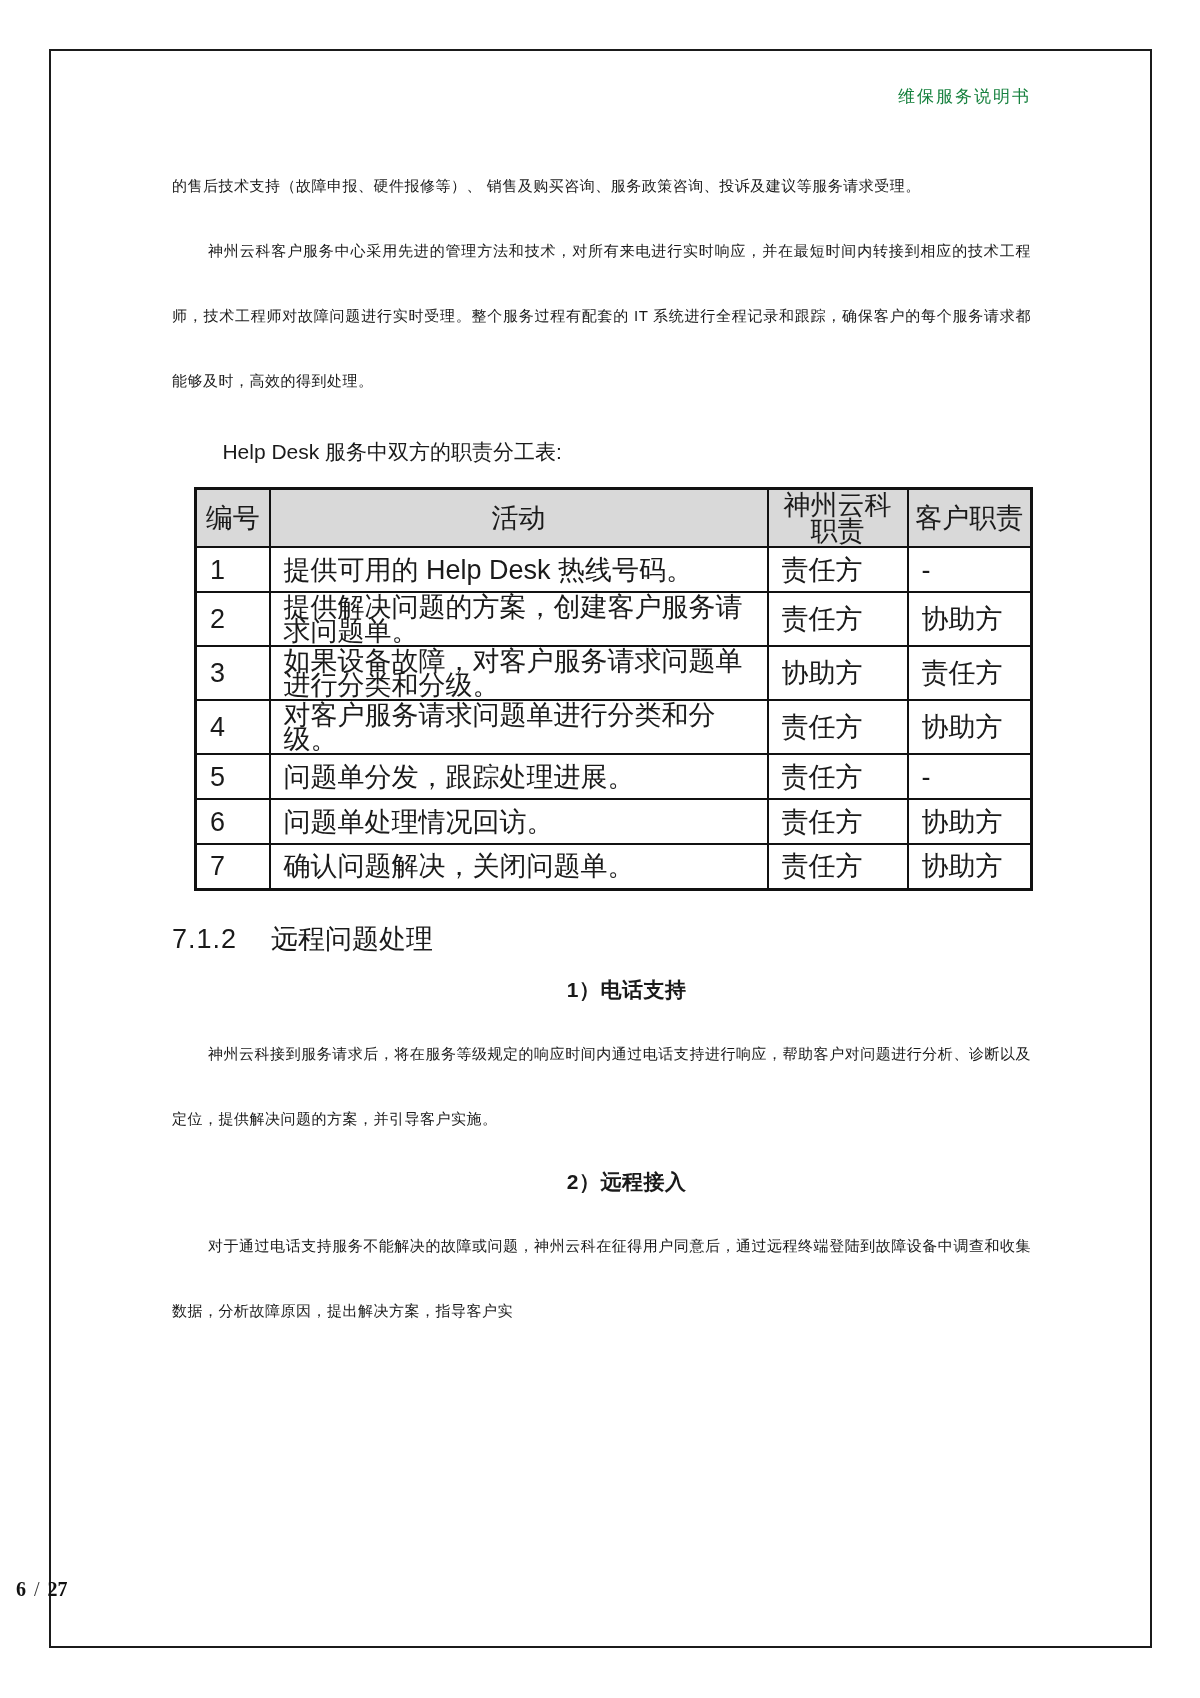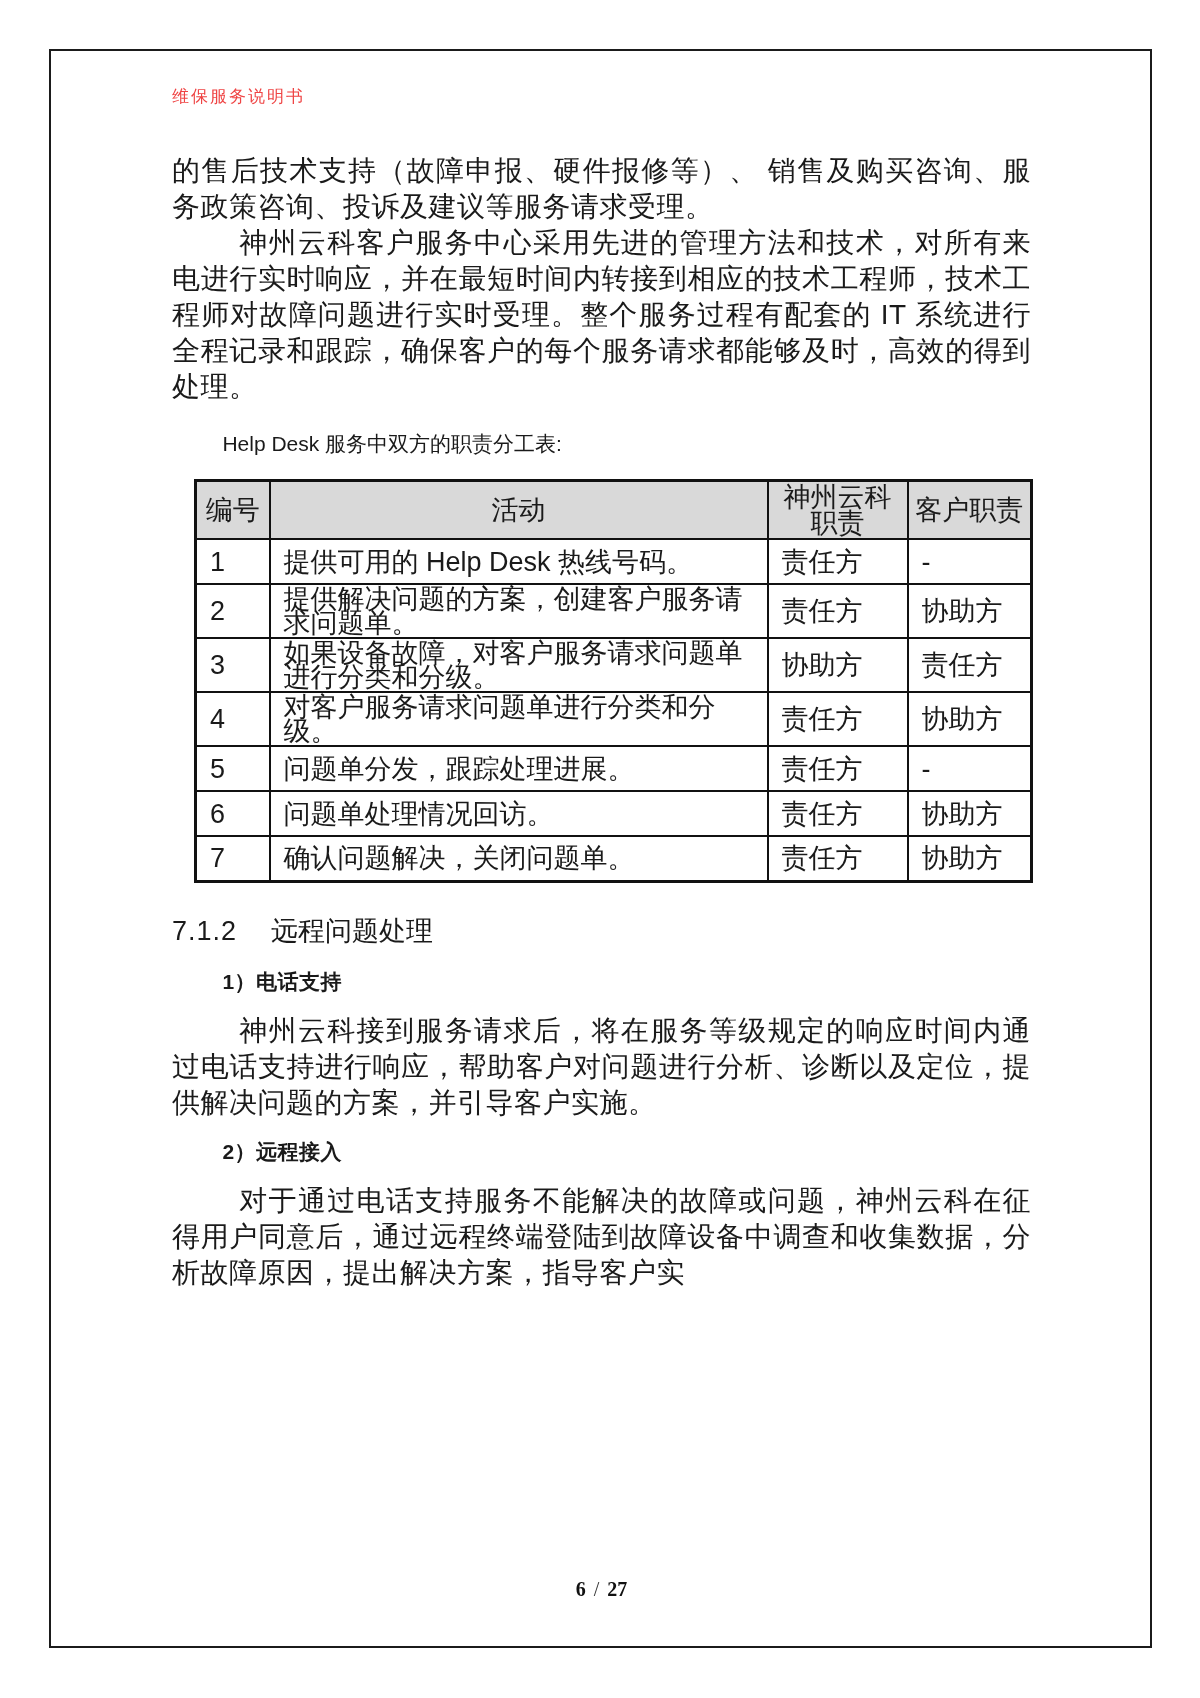--- a/index.html
+++ b/index.html
@@ -19,29 +19,30 @@
     position: absolute;
     left: 49px;
     top: 49px;
     right: 48px;
     bottom: 50px;
     border: 2px solid #1b1b1b;
     box-sizing: border-box;
     padding: 34px 119px 0 121px;
   }
   .doc-header {
+    text-align: right;
     font-family: "Liberation Serif", "DejaVu Serif", serif;
     font-size: 17px;
     letter-spacing: 2px;
-    color: #ef4444;
+    color: #15803d;
     line-height: 24px;
   }
   .para {
-    font-size: 28px;
-    line-height: 36px;
+    font-size: 15px;
+    line-height: 65px;
     text-align: justify;
     margin: 0;
     letter-spacing: 0.5px;
   }
   .para.indent { text-indent: 2.4em; }
   .p-first { margin-top: 44px; }
   .table-caption {
     font-size: 21px;
     line-height: 50px;
     margin: 14px 0 0 0;
@@ -89,27 +90,27 @@
   }
   .section-heading .sec-num { margin-right: 34px; letter-spacing: 1px; }
   .p-after-heading { margin-top: 10px; }
   .sub-label {
     font-size: 21px;
     font-weight: bold;
     line-height: 62px;
     margin: 0;
     padding-left: 2.4em;
     letter-spacing: 0.5px;
+    text-align: center;
   }
   .doc-footer {
     position: absolute;
-    left: 3px;
+    left: 16px;
     right: 0;
     top: 1578px;
-    text-align: center;
     font-family: "Liberation Serif", "DejaVu Serif", serif;
     font-size: 20px;
     font-weight: bold;
     color: #111;
   }
   .doc-footer .sep { font-weight: normal; padding: 0 8px; color: #333; }
 </style>
 </head>
 <body>
 

